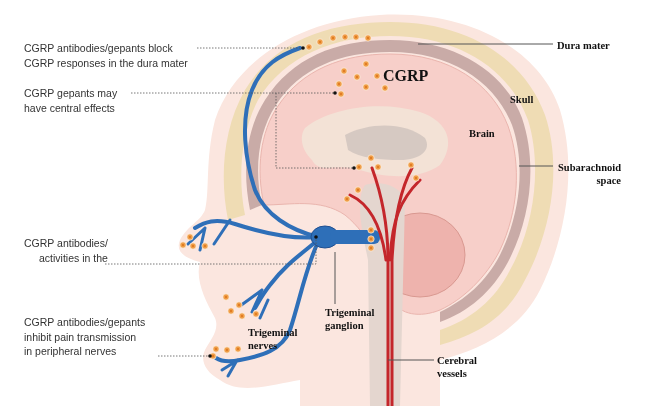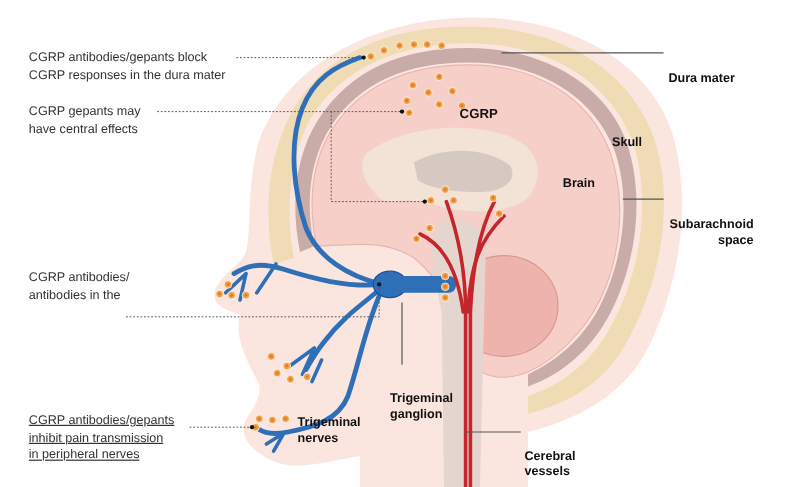--- a/index.html
+++ b/index.html
@@ -1,20 +1,20 @@
 <!DOCTYPE html>
 <html><head>
 <meta charset="utf-8">
 <style>
   html,body{margin:0;padding:0;background:#ffffff;}
   body{width:660px;height:406px;position:relative;overflow:hidden;font-family:"Liberation Sans",sans-serif;}
   #stage{position:absolute;left:0;top:0;width:660px;height:406px;}
   svg{position:absolute;left:0;top:0;}
   .lbl-left{position:absolute;font-size:10.5px;line-height:14.5px;color:#333;font-family:"Liberation Sans",sans-serif;}
-  .lbl-bold{position:absolute;font-size:10.5px;line-height:13px;color:#111;font-weight:bold;font-family:Liberation Sans, sans-serif;margin-top:20px;}
+  .lbl-bold{position:absolute;font-size:10.5px;line-height:13px;color:#111;font-weight:bold;font-family:Liberation Serif, serif;}
   .line{white-space:nowrap;display:block;}
 </style>
 </head>
 <body>
 
 <div id="stage">
 
 <svg width="660" height="406" viewBox="0 0 660 406">
 
   <path id="skin" d="M300,406 L300,380 C270,385 240,395 220,380 C205,372 200,360 205,350 C210,340 220,330 215,318 C205,300 195,280 200,262 C185,258 175,252 180,240 C188,225 200,222 205,210 C210,190 205,160 215,120 C235,60 300,20 380,15 C470,10 540,50 560,110 C578,170 565,240 540,290 C520,330 480,350 440,360 L440,406 Z" fill="#fbe6df"></path>
@@ -147,34 +147,34 @@
 </svg>
 
 <div class="lbl-left" style="left:24px;top:41px;">
   <span class="line">CGRP antibodies/gepants block</span>
   <span class="line">CGRP responses in the dura mater</span>
 </div>
 <div class="lbl-left" style="left:24px;top:86px;">
   <span class="line">CGRP gepants may</span>
   <span class="line">have central effects</span>
 </div>
-<div class="lbl-left" style="left:24px;top:224px;">
+<div class="lbl-left" style="left:24px;top:236px;text-align:right;">
   <span class="line">CGRP antibodies/</span>
-  <span class="line">antibodies in the</span>
+  <span class="line">activities in the</span>
 </div>
-<div class="lbl-left" style="left:24px;top:343px;text-decoration:underline;">
+<div class="lbl-left" style="left:24px;top:315px;">
   <span class="line">CGRP antibodies/gepants</span>
   <span class="line">inhibit pain transmission</span>
   <span class="line">in peripheral nerves</span>
 </div>
 
 <div class="lbl-bold" style="left:557px;top:39px;">
   <span class="line">Dura mater</span>
 </div>
-<div class="lbl-bold" style="left:383px;top:69px;font-size:11px;">
+<div class="lbl-bold" style="left:383px;top:69px;font-size:16px;">
   <span class="line">CGRP</span>
 </div>
 <div class="lbl-bold" style="left:510px;top:93px;">
   <span class="line">Skull</span>
 </div>
 <div class="lbl-bold" style="left:469px;top:127px;text-align:center;">
   <span class="line">Brain</span>
 </div>
 <div class="lbl-bold" style="left:558px;top:161px;text-align:right;">
   <span class="line">Subarachnoid</span>

